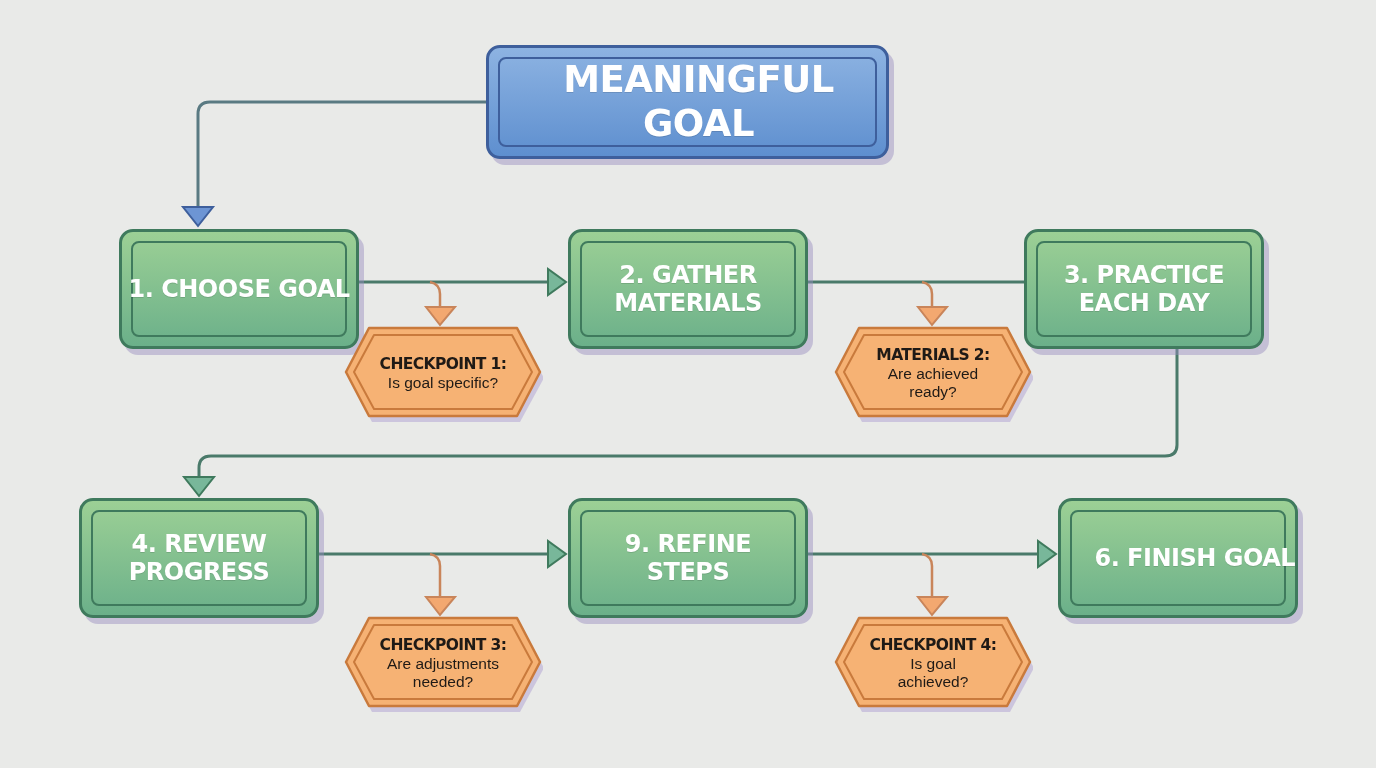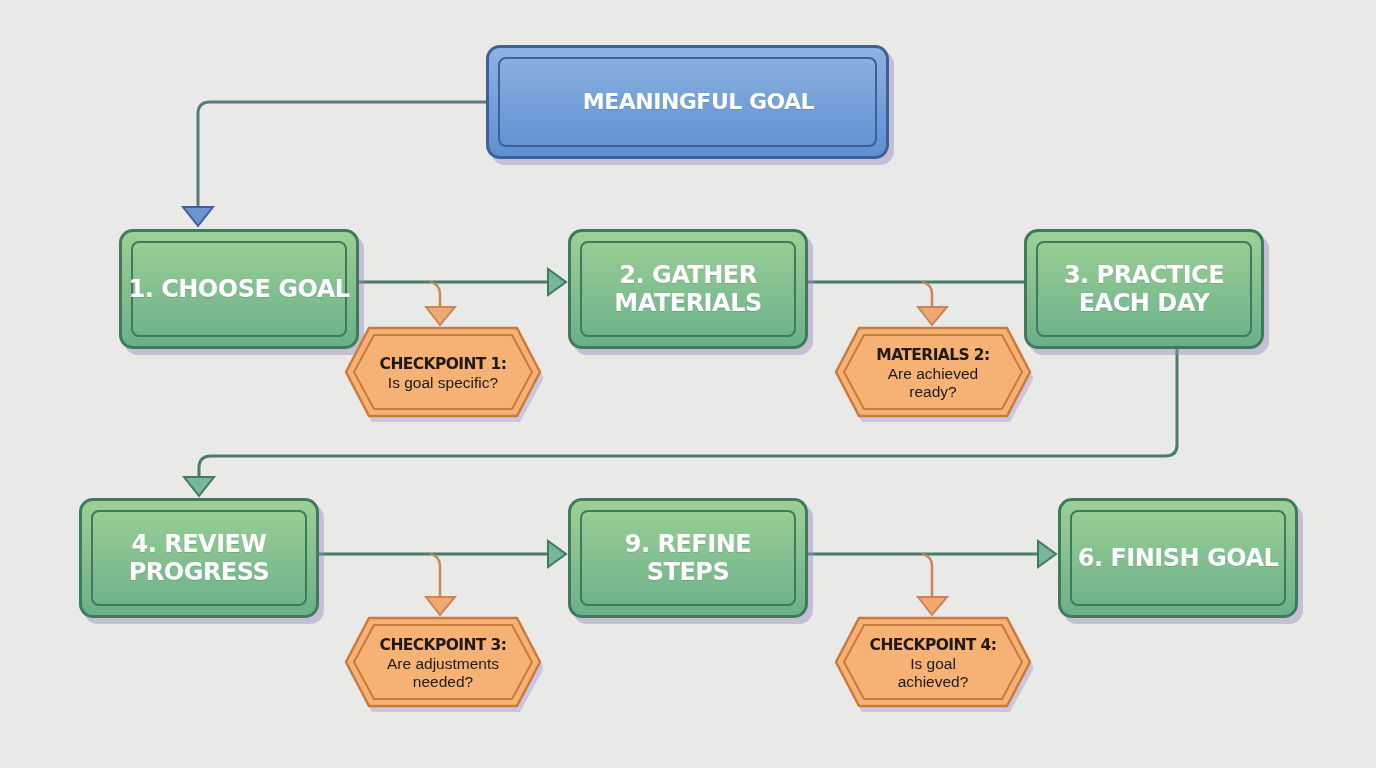--- a/index.html
+++ b/index.html
@@ -25,21 +25,21 @@
     font-weight:bold; font-family:"DejaVu Sans", sans-serif;
     letter-spacing:-0.5px; line-height:1.18;
     text-shadow:0 1px 0 rgba(0,0,0,0.12);
   }
   .goal {
     left:486px; top:45px; width:403px; height:114px;
     background:linear-gradient(#8db3e2,#5e8fcf);
     border:3px solid #3e5f9c;
   }
   .goal .inner { border:2.5px solid #3e5f9c; }
-  .goal .label { font-size:22px;margin-left:22px; }
+  .goal .label { font-size:37px;margin-left:22px; }
   .step {
     width:240px; height:120px;
     background:linear-gradient(#9cd095,#6bb08a);
     border:3px solid #3f7a5d;
   }
   .step .inner { border:2.5px solid #3f7a5d; }
   .step .label { font-size:24px; }
   .cp { position:absolute; width:200px; height:96px; }
   .cp svg { position:absolute; left:0; top:0; }
   .cp .cp-text {
@@ -106,21 +106,21 @@
   <span class="label" style="max-width:180px;">3. PRACTICE EACH DAY</span>
 </div>
 <div class="node step" style="left:79px; top:498px;">
   <div class="inner"></div>
   <span class="label" style="max-width:160px;">4. REVIEW PROGRESS</span>
 </div>
 <div class="node step" style="left:568px; top:498px;">
   <div class="inner"></div>
   <span class="label" style="max-width:140px;">9. REFINE STEPS</span>
 </div>
-<div class="node step" style="left:1058px; top:498px;">
+<div class="node step" style="left:1058px; top:498px;justify-content:flex-end;">
   <div class="inner"></div>
   <span class="label">6. FINISH GOAL</span>
 </div>
 
 <div class="cp" style="left:343px; top:326px;">
   <svg width="200" height="96" viewBox="0 0 200 96">
     <polygon points="26,4 174,4 198,48 174,92 26,92 2,48" fill="#a99ad0" opacity="0.45" transform="translate(3,4)"></polygon>
     <polygon points="26,2 174,2 197,46 174,90 26,90 3,46" fill="#f6b274" stroke="#c97a3c" stroke-width="2.5" stroke-linejoin="round"></polygon>
     <polygon points="31,9 169,9 189,46 169,83 31,83 11,46" fill="none" stroke="#c97a3c" stroke-width="2" stroke-linejoin="round"></polygon>
   </svg>

